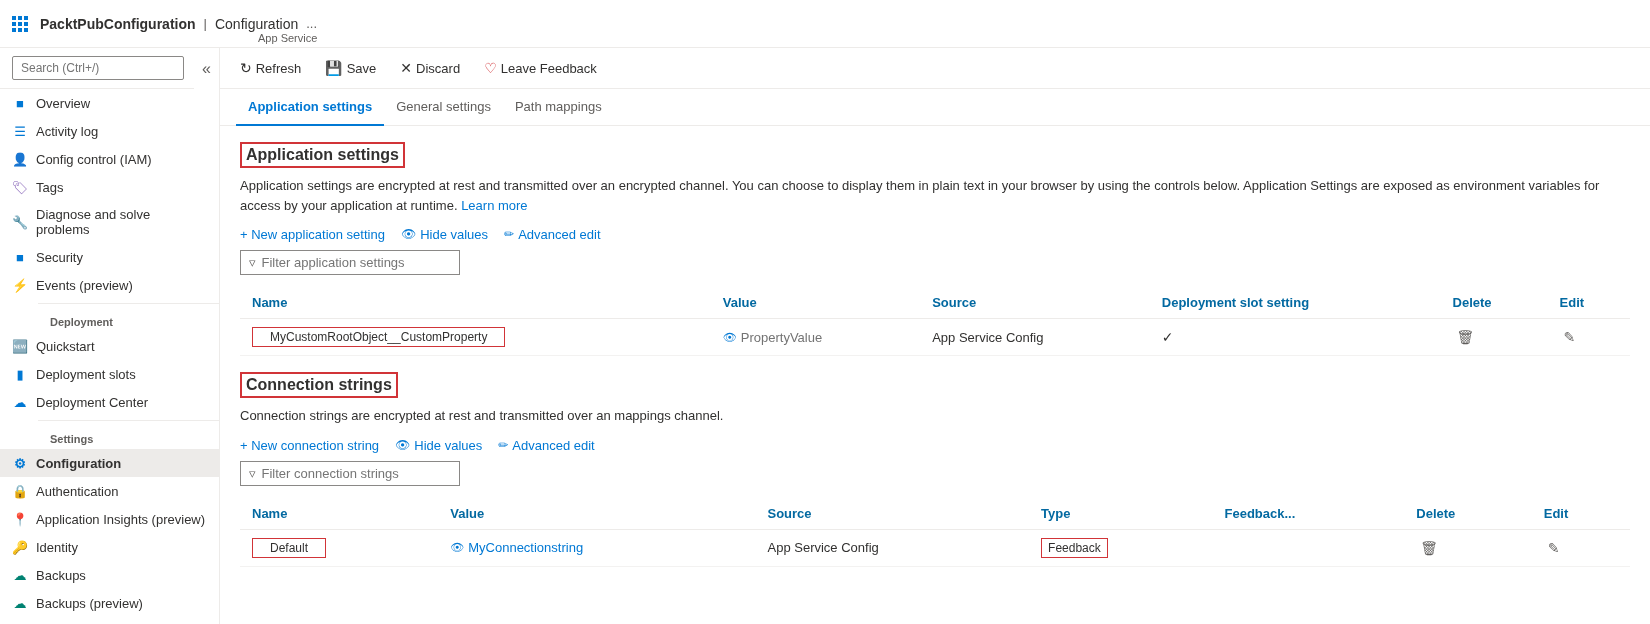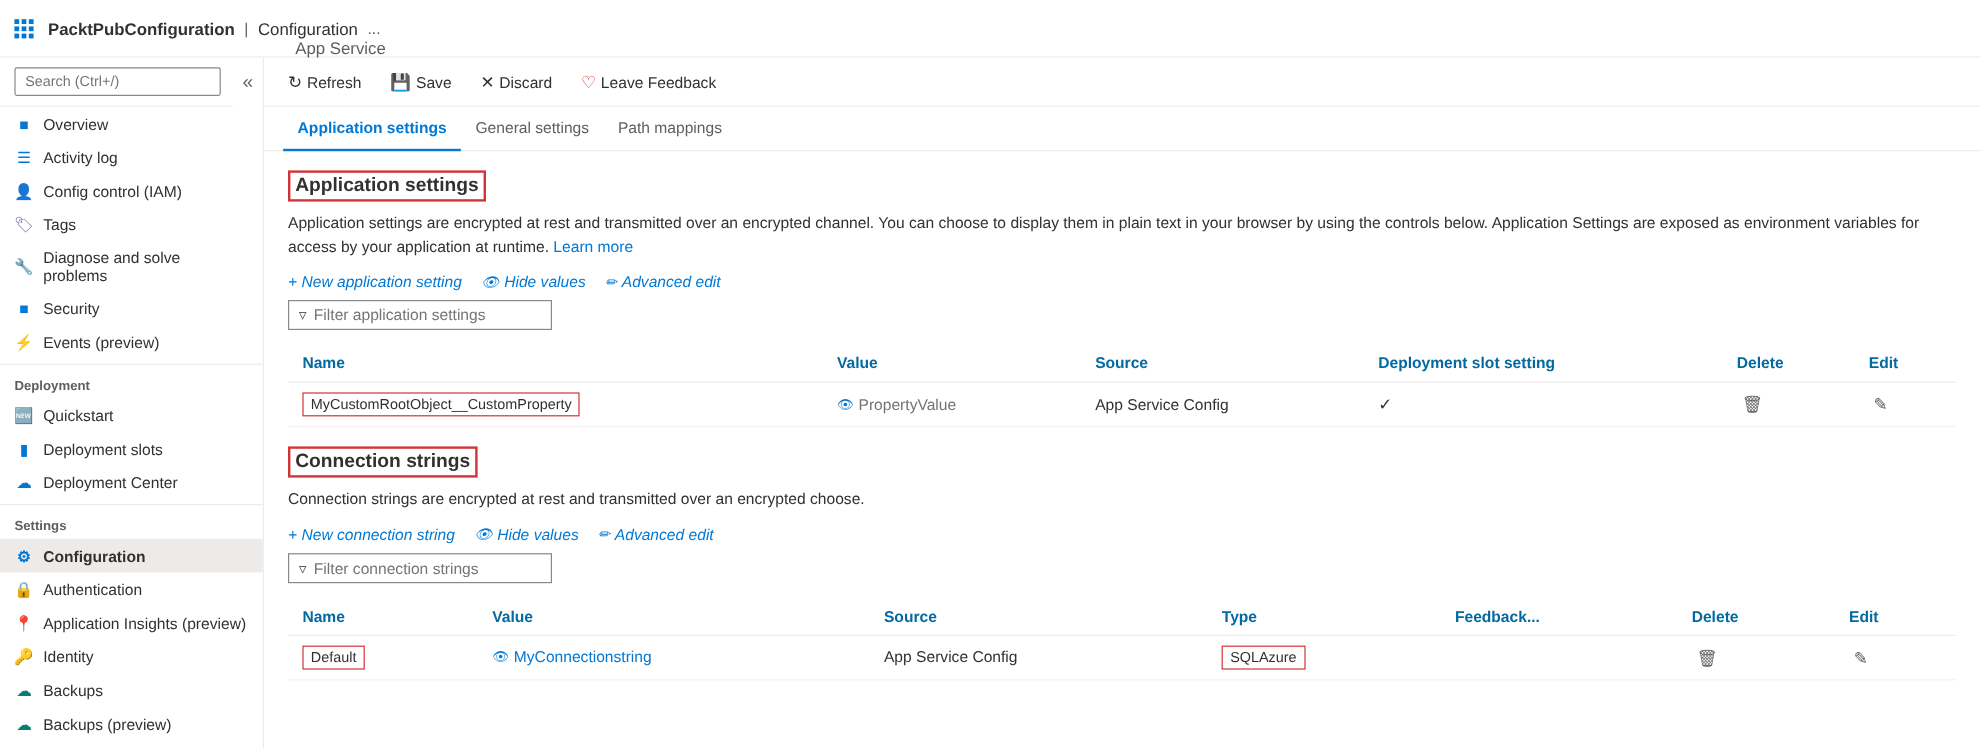--- a/index.html
+++ b/index.html
@@ -26,21 +26,21 @@
     .sidebar { width: 220px; flex-shrink: 0; border-right: 1px solid #edebe9; display: flex; flex-direction: column; overflow-y: auto; background: #fff; }
     .sidebar-search { padding: 8px 10px; border-bottom: 1px solid #edebe9; }
     .sidebar-search input { width: 100%; border: 1px solid #8a8886; padding: 4px 8px; font-size: 12px; background: #fff; outline: none; border-radius: 2px; }
     .collapse-btn { padding: 4px 8px; cursor: pointer; color: #605e5c; font-size: 16px; border: none; background: none; }
     .sidebar-search-row { display: flex; align-items: center; }
 
     .sidebar-item { display: flex; align-items: center; gap: 8px; padding: 6px 12px; cursor: pointer; color: #323130; font-size: 13px; }
     .sidebar-item.active { background: #edebe9; font-weight: 600; }
     .sidebar-icon { width: 16px; height: 16px; display: flex; align-items: center; justify-content: center; flex-shrink: 0; }
 
-    .sidebar-section-label { padding: 12px 12px 4px; font-size: 11px; font-weight: 600; color: #605e5c; border-top: 1px solid #edebe9; margin-top: 4px; }
+    .sidebar-section-label { padding: 12px 12px 4px; font-size: 11px; font-weight: 600; color: #605e5c; border-top: 1px solid #edebe9; margin-top: 4px; margin-left: 38px; }
 
     
     .content { flex: 1; overflow-y: auto; display: flex; flex-direction: column; }
 
     
     .toolbar { display: flex; align-items: center; gap: 16px; padding: 8px 16px; border-bottom: 1px solid #edebe9; flex-shrink: 0; }
     .toolbar-btn { display: flex; align-items: center; gap: 4px; background: none; border: none; cursor: pointer; color: #323130; font-size: 13px; padding: 4px 4px; }
     .toolbar-btn .icon { font-size: 14px; }
 
     
@@ -52,33 +52,33 @@
     .page-content { padding: 16px 20px; flex: 1; overflow-y: auto; }
 
     
     .section-title { font-size: 16px; font-weight: 600; border: 2px solid #d13438; display: inline-block; padding: 2px 4px; margin-bottom: 8px; }
 
     .section-desc { font-size: 13px; color: #323130; margin-bottom: 12px; line-height: 1.5; }
     .section-desc a { color: #0078d4; text-decoration: none; }
 
     
     .action-bar { display: flex; align-items: center; gap: 16px; margin-bottom: 8px; }
-    .action-btn { display: flex; align-items: center; gap: 4px; color: #0078d4; background: none; border: none; cursor: pointer; font-size: 13px; font-style: italic; }
+    .action-btn { display: flex; align-items: flex-start; gap: 4px; color: #0078d4; background: none; border: none; cursor: pointer; font-size: 13px; }
 
     
     .filter-box { display: flex; align-items: center; border: 1px solid #8a8886; padding: 4px 8px; width: 220px; margin-bottom: 12px; }
     .filter-box input { border: none; outline: none; font-size: 13px; width: 100%; }
 
     
     .data-table { width: 100%; border-collapse: collapse; }
     .data-table th { text-align: left; font-weight: 600; font-size: 13px; padding: 8px 12px; border-bottom: 1px solid #edebe9; color: #0369a1; }
     .data-table td { padding: 8px 12px; border-bottom: 1px solid #f3f2f1; font-size: 13px; vertical-align: middle; }
     .link-value { color: #0078d4; display: flex; align-items: center; gap: 4px; }
 
-    .cell-name-box { border: 1.5px solid #d13438; display: inline-block; padding: 2px 6px; font-size: 12px; }
+    .cell-name-box { border: 1.5px solid #d13438; display: inline-block; padding: 2px 17px; font-size: 12px; }
     .cell-type-box { border: 1.5px solid #d13438; display: inline-block; padding: 2px 6px; font-size: 12px; }
 
     .icon-btn { background: none; border: none; cursor: pointer; color: #605e5c; font-size: 14px; padding: 2px 4px; }
     .checkmark { color: #323130; font-size: 14px; }
 
     
     .section-gap { height: 16px; }
 
     
     .icon-blue { color: #0078d4; }
@@ -108,21 +108,21 @@
         <span></span>
       <span></span>
         <span></span>
         <span></span>
     </div>
   </div>
   <span class="header-title">PacktPubConfiguration</span>
   <span class="header-sep">|</span>
   <span class="header-sub">Configuration</span>
   <span class="header-dots">...</span>
-  <span class="header-app-type" style="margin-left:16px;margin-top:2px;display:block;position:absolute;left:230px;top:30px;font-size:14px;color:#605e5c;">App Service</span>
+  <span class="header-app-type" style="margin-left:28px;margin-top:2px;display:block;position:absolute;left:230px;top:30px;font-size:11px;color:#605e5c;">App Service</span>
 </div>
 
 <div class="main-layout">
 
   <div class="sidebar">
     <div class="sidebar-search-row">
       <div class="sidebar-search" style="flex:1;padding-left:12px;">
         <input type="text" placeholder="Search (Ctrl+/)" style="">
       </div>
       <button class="collapse-btn">«</button>
@@ -294,21 +294,21 @@
               </td>
             </tr>
           </tbody>
         </table>
       </div>
 
       <div class="section-gap"></div>
 
       <div>
         <div class="section-title">Connection strings</div>
-        <p class="section-desc">Connection strings are encrypted at rest and transmitted over an encrypted choose.</p>
+        <p class="section-desc">Connection strings are encrypted at rest and transmitted over an mappings channel.</p>
 
         <div class="action-bar">
           <button class="action-btn">
             <span>+ New connection string</span>
           </button>
           <button class="action-btn">
             <span style="font-size:12px;">👁</span>
             <span>Hide values</span>
           </button>
           <button class="action-btn">
@@ -340,21 +340,21 @@
                 <span class="cell-name-box">Default</span>
               </td>
               <td>
                 <span class="link-value">
                   <span style="font-size:11px;color:#0078d4;">👁</span>
                   <span style="color:#0078d4;">MyConnectionstring</span>
                 </span>
               </td>
               <td>App Service Config</td>
               <td>
-                <span class="cell-type-box">SQLAzure</span>
+                <span class="cell-type-box">Feedback</span>
               </td>
               <td></td>
               <td>
                 <button class="icon-btn">🗑</button>
               </td>
               <td>
                 <button class="icon-btn">✎</button>
               </td>
             </tr>
           </tbody>

